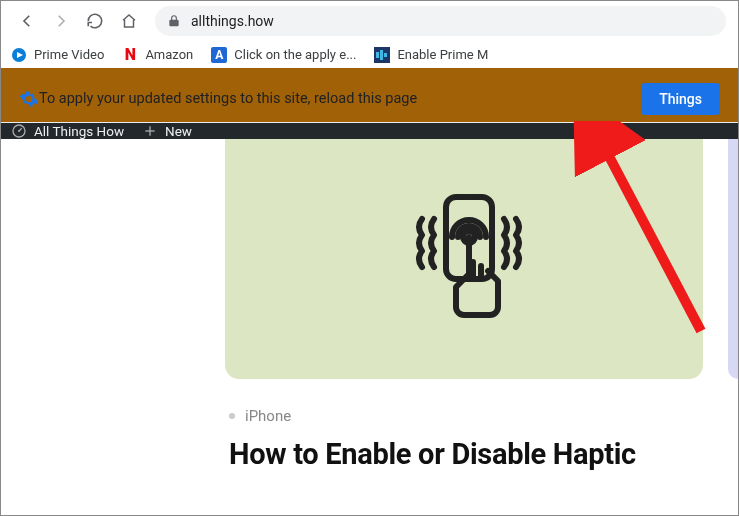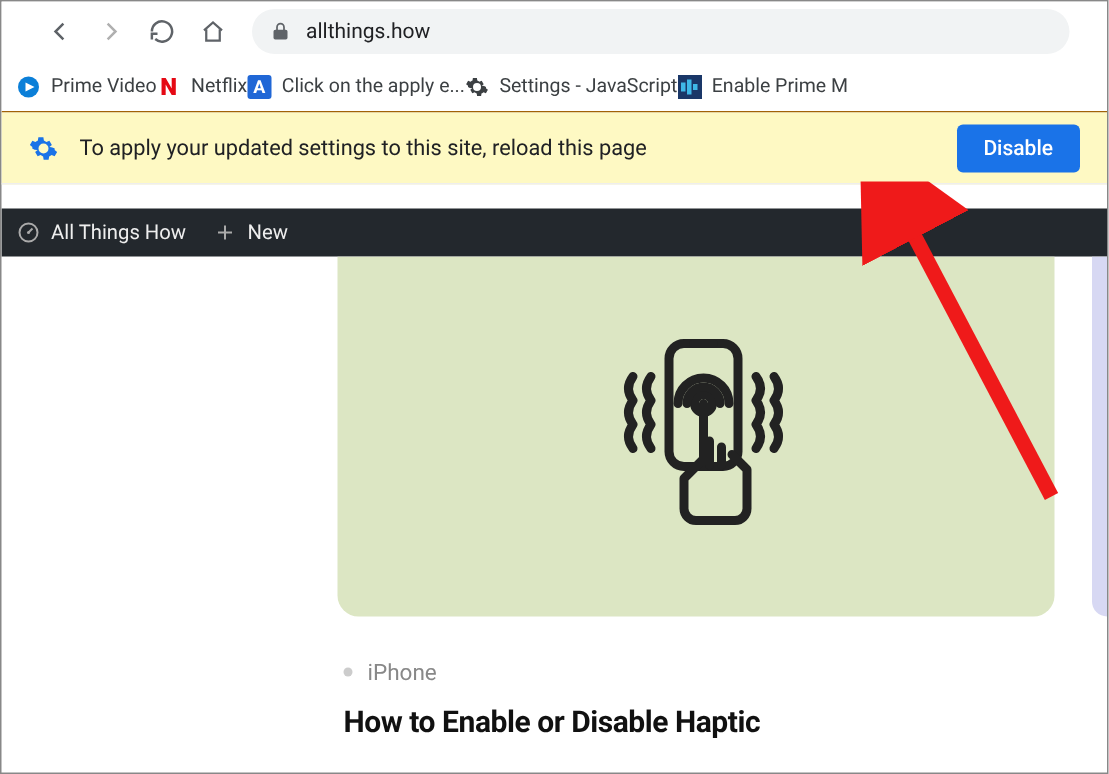--- a/index.html
+++ b/index.html
@@ -1,49 +1,49 @@
 <!DOCTYPE html>
 <html><head>
   <meta charset="utf-8">
   <style>
     * { margin: 0; padding: 0; box-sizing: border-box; font-family: -apple-system, BlinkMacSystemFont, "Segoe UI", Roboto, Arial, sans-serif; }
     body { width: 739px; height: 516px; background: #fff; overflow: hidden; position: relative; border: 1px solid #888;}
     
     
-    .toolbar { display: flex; align-items: center; height: 40px; padding: 0 25px; gap: 6px; background: #fff; }
+    .toolbar { display: flex; align-items: center; height: 40px; padding: 0 12px; gap: 6px; background: #fff; }
     .nav-btn { width: 28px; height: 28px; display: flex; align-items: center; justify-content: center; border: none; background: transparent; border-radius: 50%; cursor: pointer; color: #5f6368; }
     .nav-btn svg { width: 18px; height: 18px; }
     .nav-btn.disabled { color: #b0b0b0; }
     .omnibox { flex: 1; display: flex; align-items: center; height: 30px; background: #f1f3f4; border-radius: 15px; padding: 0 12px; gap: 10px; margin-left: 6px; }
     .omnibox-lock { color: #5f6368; display:flex; align-items:center;}
     .omnibox-url { font-size: 14px; color: #202124; flex:1;}
     
     
-    .bookmarks { display: flex; align-items: center; height: 34px; padding: 0 10px; background: #fff; border-bottom: 1px solid #a16207;}
+    .bookmarks { display: flex; align-items: center; height: 34px; padding: 0 10px; gap: 18px; background: #fff; border-bottom: 7px solid #a16207;}
     .bookmark { display: flex; align-items: center; gap: 7px; font-size: 13px; color: #3c4043; cursor: pointer; white-space: nowrap;}
     .bookmark .favicon { width: 16px; height: 16px; display:flex; align-items:center; justify-content:center; font-size:12px; font-weight:bold;}
     
     
-    .infobar { display: flex; align-items: center; height: 48px; padding: 0 18px; gap: 14px; background: #fef9c3; border-bottom: 1px solid #eee;}
+    .infobar { display: flex; align-items: center; height: 48px; padding: 0 18px; background: #a16207; border-bottom: 1px solid #eee;}
     .infobar-icon { color: #1a73e8; display:flex;}
     .infobar-text { font-size: 14.5px; color: #202124; flex: 1;}
     .reload-btn { background: #1a73e8; color: #fff; border: none; border-radius: 4px; padding: 8px 18px; font-size: 14px; font-weight: 500; cursor: pointer;}
     
     
-    .wpbar { display: flex; align-items: center; height: 32px; background: #23282d; color: #eee; padding: 0 10px; gap: 18px; font-size: 13.5px; margin-top: 16px;}
+    .wpbar { display: flex; align-items: center; height: 16px; background: #23282d; color: #eee; padding: 0 10px; gap: 18px; font-size: 13.5px;}
     .wp-item { display: flex; align-items: center; gap: 7px; cursor: pointer;}
     .wp-item svg { width:16px; height:16px;}
     
     
     .content { position: relative; height: calc(516px - 40px - 34px - 48px - 32px); overflow:hidden;padding-left:40px;}
     .card-img { position:absolute; left:224px; top:0; width:478px; height:240px; background:#dce6c3; border-radius: 0 0 14px 14px; display:flex; align-items:center; justify-content:center;}
     .side-strip { position:absolute; right:0; top:0; width:10px; height:240px; background:#d7d8f3; border-radius: 0 0 0 14px;}
     .post-meta { position:absolute; left:228px; top:268px; display:flex; align-items:center; gap:10px; color:#888; font-size:15px;}
     .dot { width:6px; height:6px; border-radius:50%; background:#ccc;}
-    .post-title { position:absolute; left:228px; top:298px; font-size:20px; font-weight:700; color:#111; letter-spacing:-0.3px;}
+    .post-title { position:absolute; left:228px; top:298px; font-size:29px; font-weight:700; color:#111; letter-spacing:-0.3px;}
     
     
     .arrow { position:absolute; left:560px; top:120px; pointer-events:none;}
   </style>
 </head>
 <body>
 
 <div class="toolbar">
   <button class="nav-btn">
     <svg viewBox="0 0 24 24" fill="none" stroke="currentColor" stroke-width="2.2">
@@ -82,33 +82,25 @@
     <span class="favicon">
       <svg width="16" height="16" viewBox="0 0 16 16">
           <circle cx="8" cy="8" r="7" fill="#0b7fd8"></circle>
           <path d="M6 5l6 3-6 3z" fill="#fff"></path>
         </svg>
     </span>
     <span>Prime Video</span>
   </div>
   <div class="bookmark">
     <span class="favicon" style="color:#e50914;font-size:16px;font-weight:900;">N</span>
-    <span>Netflix</span>
+    <span>Amazon</span>
   </div>
   <div class="bookmark">
     <span class="favicon" style="background:#2067d6;color:#fff;width:16px;height:16px;border-radius:2px;display:flex;align-items:center;justify-content:center;">A</span>
     <span>Click on the apply e...</span>
-  </div>
-  <div class="bookmark">
-    <span class="favicon">
-      <svg width="16" height="16" viewBox="0 0 24 24" fill="#3c4043">
-          <path d="M12 8a4 4 0 1 0 0 8 4 4 0 0 0 0-8zm9 4a7 7 0 0 1-.1 1.2l2 1.6-2 3.4-2.4-1a7.3 7.3 0 0 1-2 1.2l-.4 2.6h-4l-.4-2.6a7.3 7.3 0 0 1-2-1.2l-2.4 1-2-3.4 2-1.6A7 7 0 0 1 3 12a7 7 0 0 1 .1-1.2l-2-1.6 2-3.4 2.4 1a7.3 7.3 0 0 1 2-1.2L7.9 3h4l.4 2.6a7.3 7.3 0 0 1 2 1.2l2.4-1 2 3.4-2 1.6A7 7 0 0 1 21 12z"></path>
-        </svg>
-    </span>
-    <span>Settings - JavaScript</span>
   </div>
   <div class="bookmark">
     <span class="favicon">
       <svg width="16" height="16" viewBox="0 0 16 16">
           <rect width="16" height="16" fill="#1a3768"></rect>
           <rect x="2" y="5" width="3" height="6" fill="#3fb8e8"></rect>
           <rect x="6" y="3" width="3" height="10" fill="#3fb8e8"></rect>
           <rect x="10" y="6" width="3" height="4" fill="#3fb8e8"></rect>
         </svg>
     </span>
@@ -116,21 +108,21 @@
   </div>
 </div>
 
 <div class="infobar">
   <span class="infobar-icon">
     <svg width="20" height="20" viewBox="0 0 24 24" fill="#1a73e8">
         <path d="M12 8a4 4 0 1 0 0 8 4 4 0 0 0 0-8zm9 4a7 7 0 0 1-.1 1.2l2 1.6-2 3.4-2.4-1a7.3 7.3 0 0 1-2 1.2l-.4 2.6h-4l-.4-2.6a7.3 7.3 0 0 1-2-1.2l-2.4 1-2-3.4 2-1.6A7 7 0 0 1 3 12a7 7 0 0 1 .1-1.2l-2-1.6 2-3.4 2.4 1a7.3 7.3 0 0 1 2-1.2L7.9 3h4l.4 2.6a7.3 7.3 0 0 1 2 1.2l2.4-1 2 3.4-2 1.6A7 7 0 0 1 21 12z"></path>
       </svg>
   </span>
   <span class="infobar-text">To apply your updated settings to this site, reload this page</span>
-  <button class="reload-btn">Disable</button>
+  <button class="reload-btn">Things</button>
 </div>
 
 <div class="wpbar">
   <div class="wp-item">
     <svg viewBox="0 0 24 24" fill="#aaa">
         <circle cx="12" cy="12" r="9" fill="none" stroke="#aaa" stroke-width="2"></circle>
         <path d="M12 12l4-4" stroke="#aaa" stroke-width="2"></path>
         <circle cx="12" cy="12" r="1.5" fill="#aaa"></circle>
       </svg>
     <span>All Things How</span>

